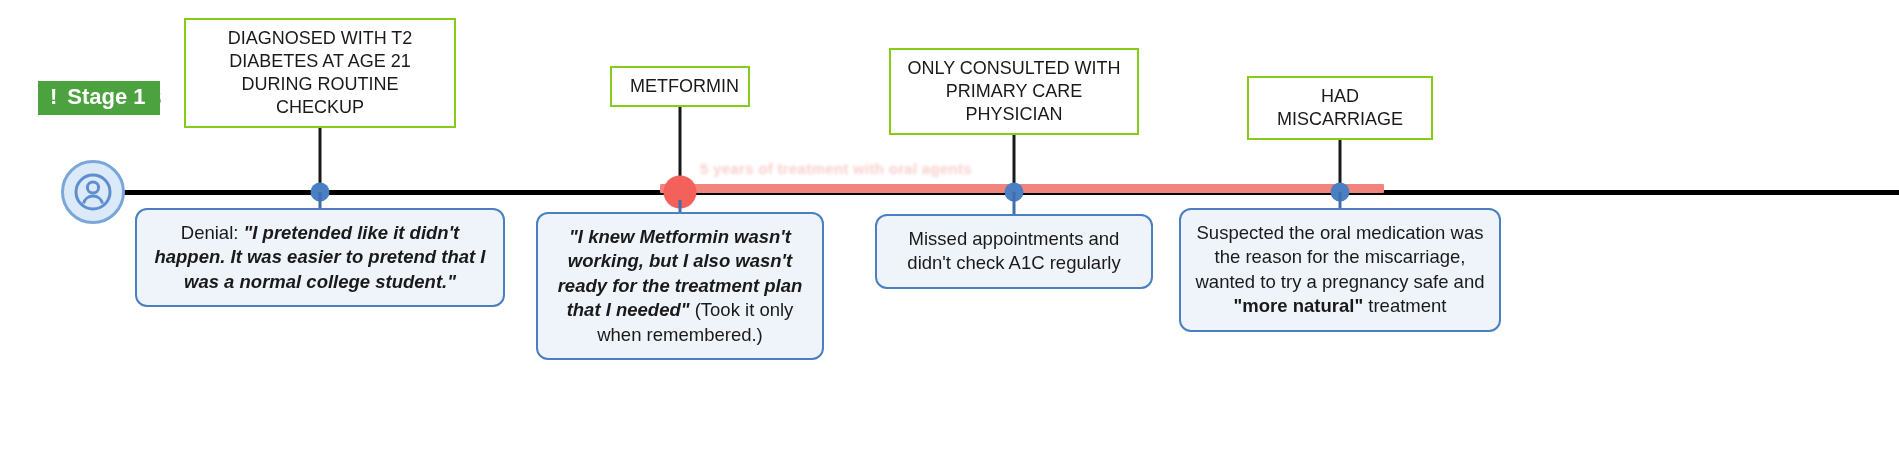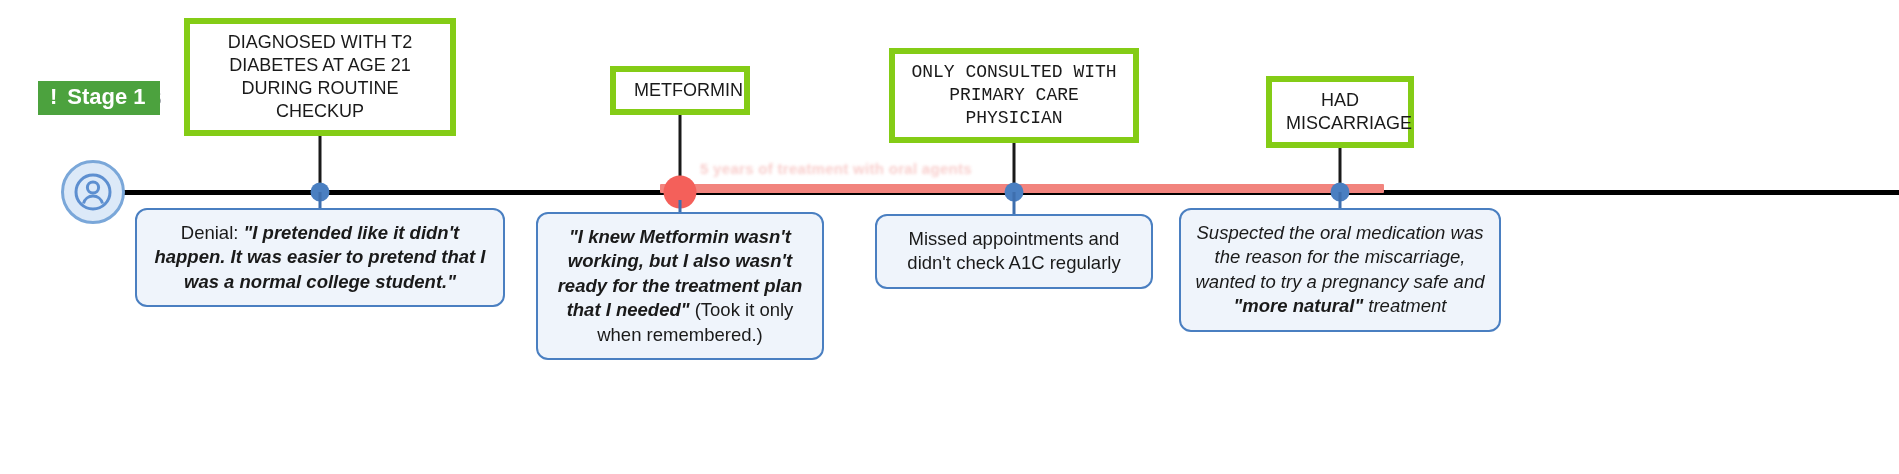--- a/index.html
+++ b/index.html
@@ -126,21 +126,21 @@
     background: #1a1a1a;
     transform: translateX(-50%);
   }
   .stem-blue { background: #3e6fae; }
 
   
   .label-box {
     position: absolute;
     transform: translateX(-50%);
     background: #ffffff;
-    border: 6px solid #84cc16;
+    border: 2px solid #84cc16;
     padding: 7px 14px;
     text-align: center;
     font-size: 18px;
     color: #1a1a1a;
     line-height: 1.28;
     box-sizing: border-box;
     z-index: 5;
   }
 
   
@@ -191,25 +191,25 @@
   <div class="dot dot-blue" style="left:320px;"></div>
   <div class="stem stem-blue" style="left:320px; top:192px; height:18px;"></div>
   <div class="quote-box" style="left:320px; top:208px; width:370px;">Denial: <i>"I pretended like it didn't happen. It was easier to pretend that I was a normal college student."</i></div>
 
   <div class="label-box" style="left:680px; top:66px; width:140px;padding-left:18px;">METFORMIN</div>
   <div class="stem" style="left:680px; top:104px; height:88px;"></div>
   <div class="dot dot-red" style="left:680px;"></div>
   <div class="stem stem-blue" style="left:680px; top:200px; height:14px;"></div>
   <div class="quote-box" style="left:680px; top:212px; width:288px;"><i>"I knew Metformin wasn't working, but I also wasn't ready for the treatment plan that I needed"</i> (Took it only when remembered.)</div>
 
-  <div class="label-box" style="left:1014px; top:48px; width:250px;font-family:Liberation Mono, monospace;">ONLY CONSULTED WITH PRIMARY CARE PHYSICIAN</div>
+  <div class="label-box" style="left:1014px; top:48px; width:250px;">ONLY CONSULTED WITH PRIMARY CARE PHYSICIAN</div>
   <div class="stem" style="left:1014px; top:107px; height:85px;"></div>
   <div class="dot dot-blue" style="left:1014px;"></div>
   <div class="stem stem-blue" style="left:1014px; top:192px; height:24px;"></div>
   <div class="quote-box" style="left:1014px; top:214px; width:278px;">Missed appointments and didn't check A1C regularly</div>
 
-  <div class="label-box" style="left:1340px; top:76px; width:148px;">HAD MISCARRIAGE</div>
+  <div class="label-box" style="left:1340px; top:76px; width:186px;">HAD MISCARRIAGE</div>
   <div class="stem" style="left:1340px; top:113px; height:79px;"></div>
   <div class="dot dot-blue" style="left:1340px;"></div>
   <div class="stem stem-blue" style="left:1340px; top:192px; height:18px;"></div>
-  <div class="quote-box" style="left:1340px; top:208px; width:322px;font-style:italic;">Suspected the oral medication was the reason for the miscarriage, wanted to try a pregnancy safe and <b>"more natural"</b> treatment</div>
+  <div class="quote-box" style="left:1340px; top:208px; width:322px;">Suspected the oral medication was the reason for the miscarriage, wanted to try a pregnancy safe and <b>"more natural"</b> treatment</div>
 
 </div>
 
 </body></html>

